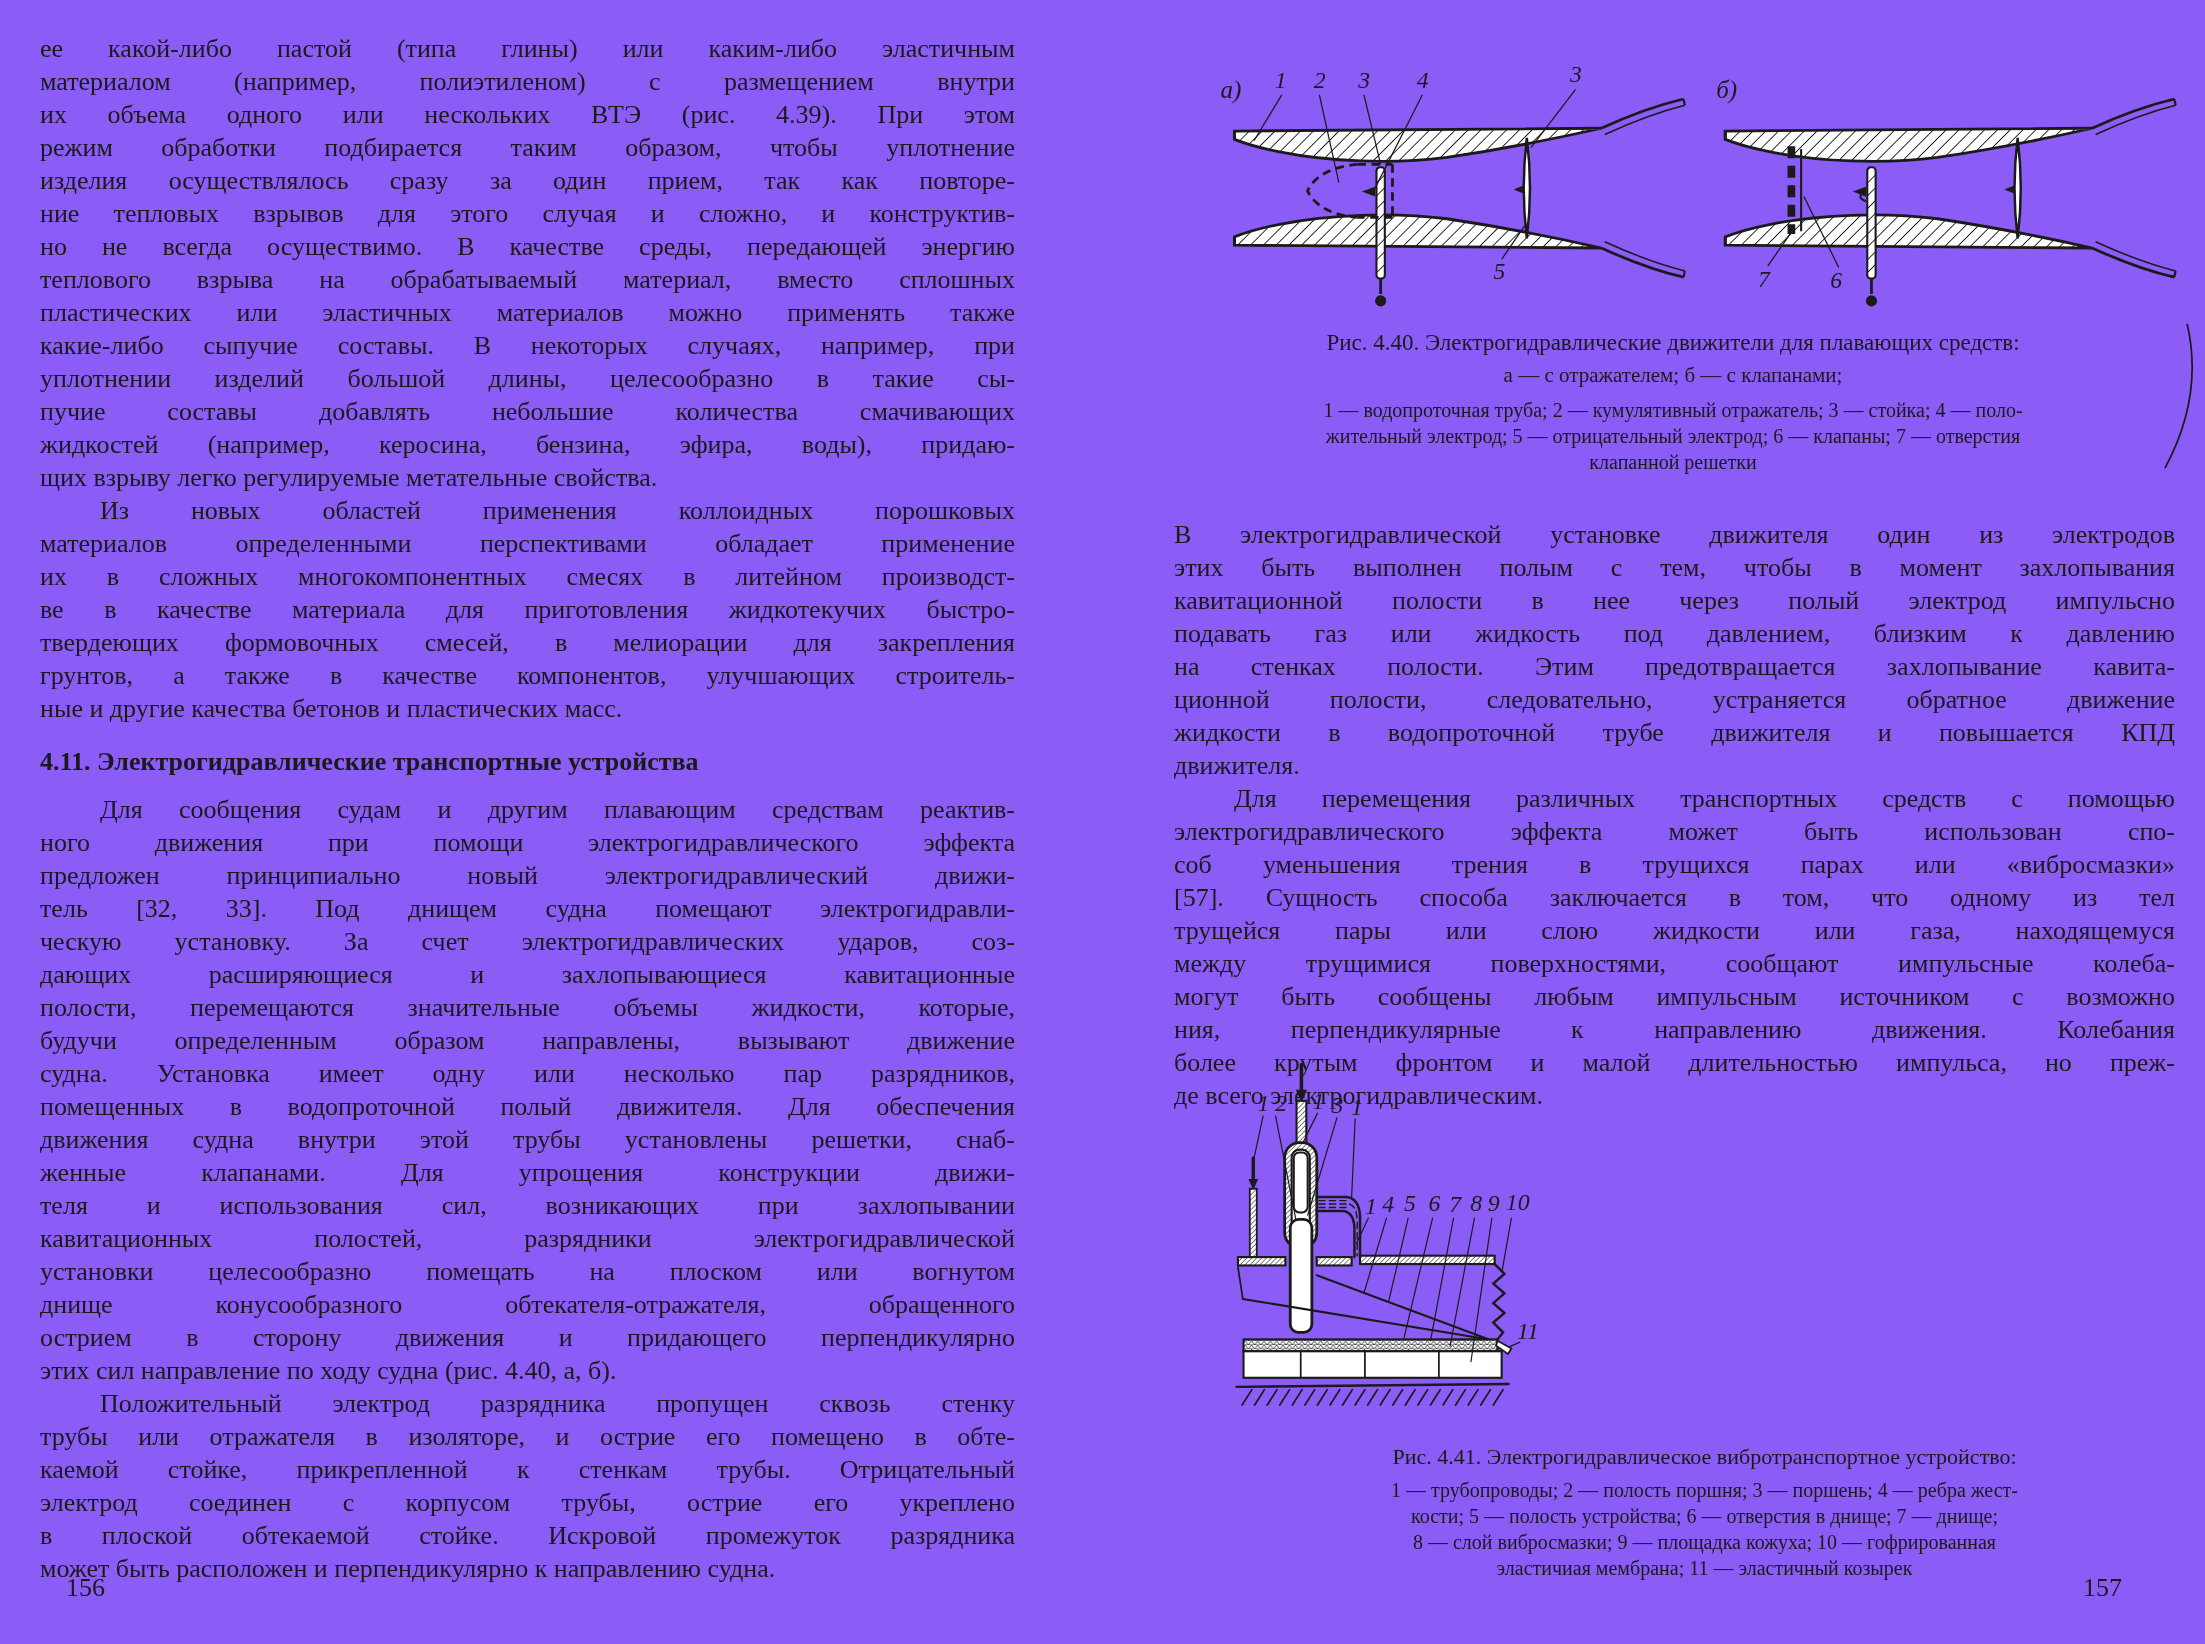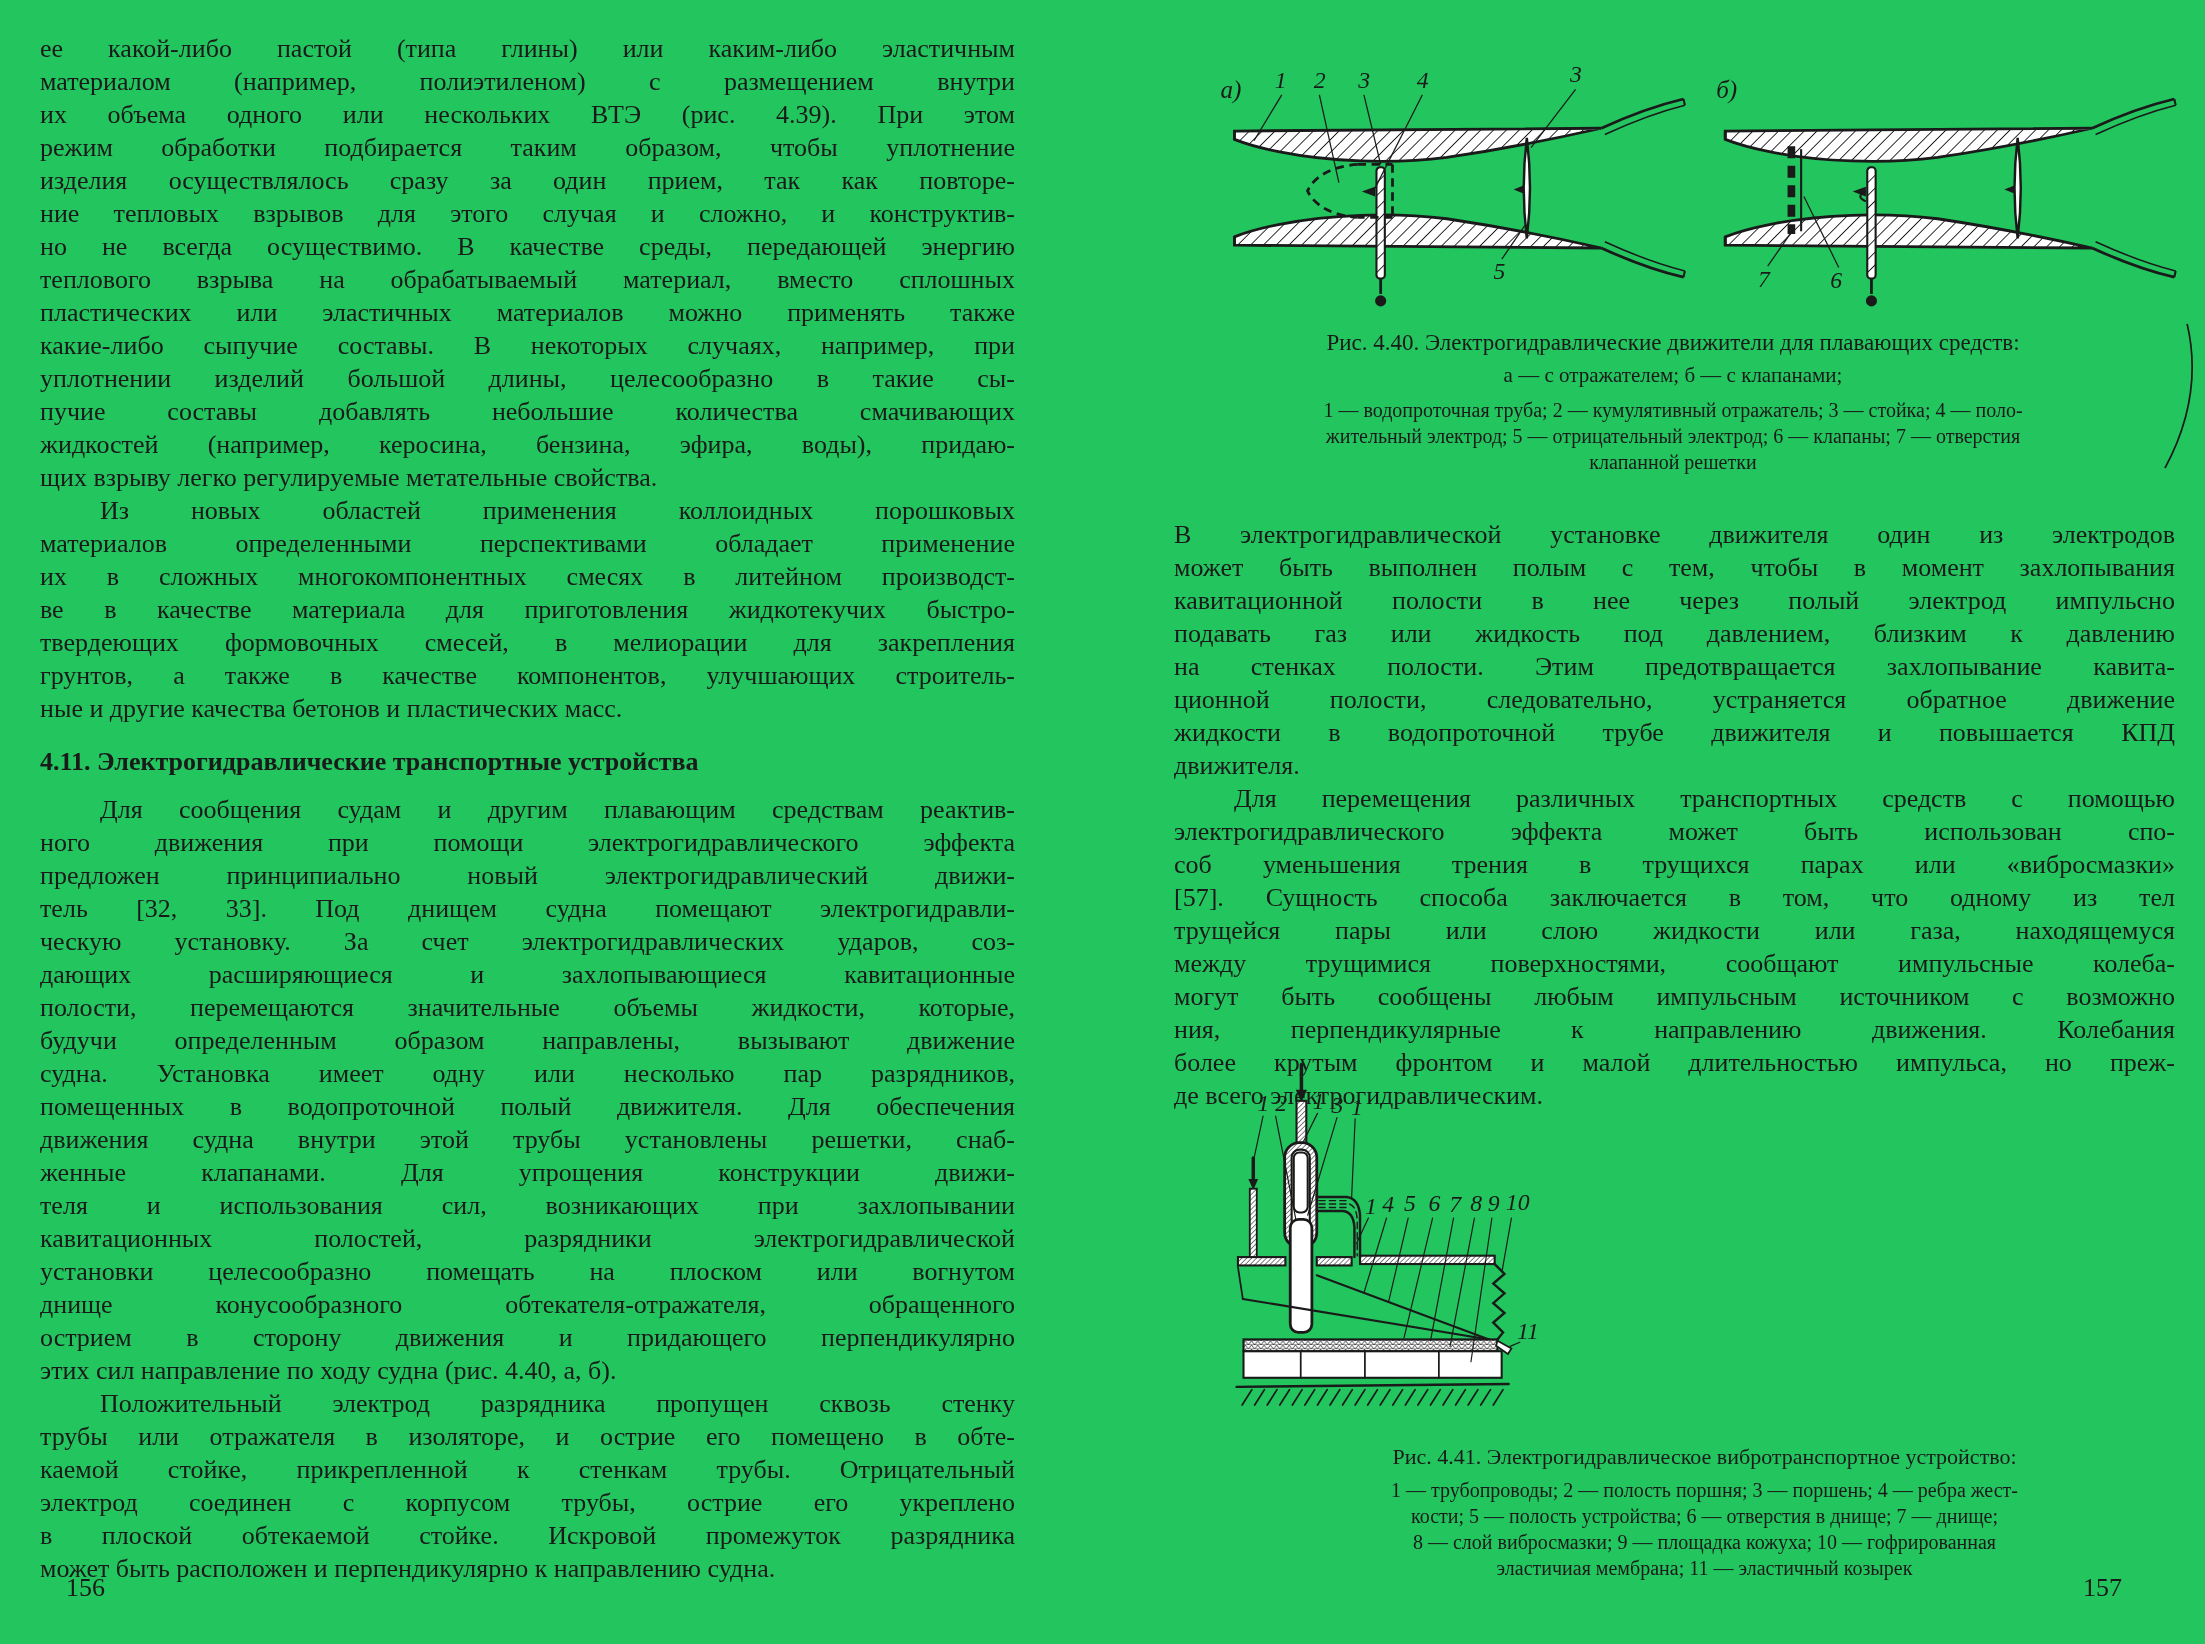--- a/index.html
+++ b/index.html
@@ -1,16 +1,16 @@
 <!DOCTYPE html>
 <html style="font-size:11px"><head>
 <meta charset="utf-8">
 <style>
   html,body{margin:0;padding:0;background:#e8e8e6;}
-  .page{position:relative;width:2205px;height:1645px;background:#22c55e;
+  .page{position:relative;width:2205px;height:1645px;background:#8b5cf6;
         font-family:"Liberation Serif","DejaVu Serif",serif;color:#1a1a1a;overflow:hidden;}
   .col{position:absolute;}
   .line{font-size:26px;line-height:33px;white-space:nowrap;text-align:left;width:100%;}
   .line.j{white-space:normal;text-align:justify;text-align-last:justify;}
   .line.ind{text-indent:60px;}
   .heading{font-size:26px;line-height:33px;font-weight:bold;text-align:left;
            margin:19.5px 0 15.3px 0;}
   .cap-title{font-size:23px;line-height:35px;text-align:center;}
   .cap-sub{font-size:21px;line-height:31px;text-align:center;}
   .cline{font-size:20px;line-height:26px;text-align:center;}
@@ -154,21 +154,21 @@
     <div class="cap-sub">а — с отражателем; б — с клапанами;</div>
     <div style="margin-top:5.6px;">
         <div class="cline">1 — водопроточная труба; 2 — кумулятивный отражатель; 3 — стойка; 4 — поло-</div>
         <div class="cline">жительный электрод; 5 — отрицательный электрод; 6 — клапаны; 7 — отверстия</div>
         <div class="cline">клапанной решетки</div>
       </div>
   </div>
 
   <div class="col" style="left:1174px;top:478px;width:1001px;margin-top:40px;">
       <div class="line j">В электрогидравлической установке движителя один из электродов</div>
-      <div class="line j">может быть выполнен полым с тем, чтобы в момент захлопывания</div>
+      <div class="line j">этих быть выполнен полым с тем, чтобы в момент захлопывания</div>
       <div class="line j">кавитационной полости в нее через полый электрод импульсно</div>
       <div class="line j">подавать газ или жидкость под давлением, близким к давлению</div>
       <div class="line j">на стенках полости. Этим предотвращается захлопывание кавита-</div>
       <div class="line j">ционной полости, следовательно, устраняется обратное движение</div>
       <div class="line j">жидкости в водопроточной трубе движителя и повышается КПД</div>
       <div class="line">движителя.</div>
       <div class="line j ind">Для перемещения различных транспортных средств с помощью</div>
       <div class="line j">электрогидравлического эффекта может быть использован спо-</div>
       <div class="line j">соб уменьшения трения в трущихся парах или «вибросмазки»</div>
       <div class="line j">[57]. Сущность способа заключается в том, что одному из тел</div>

